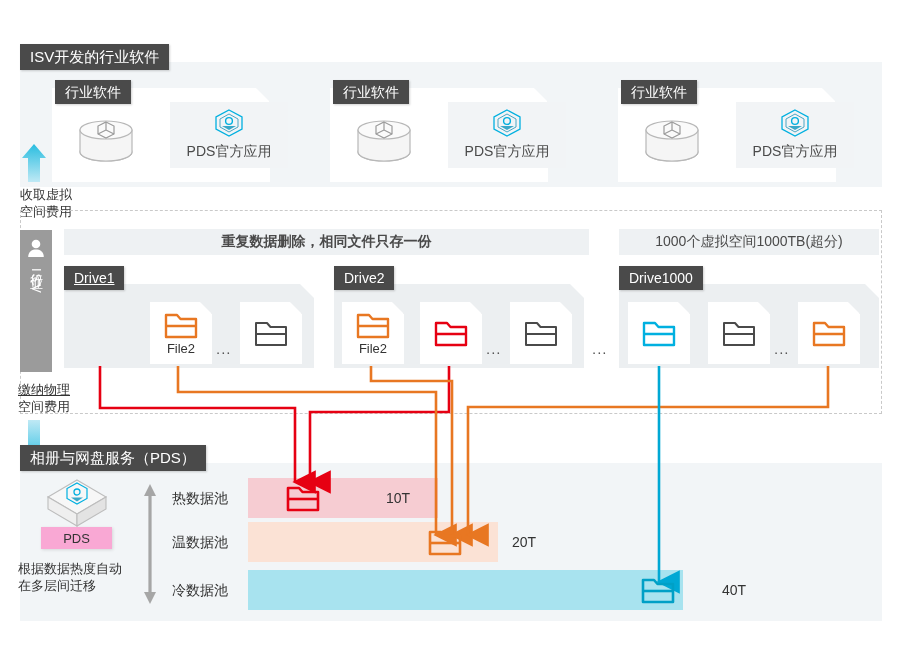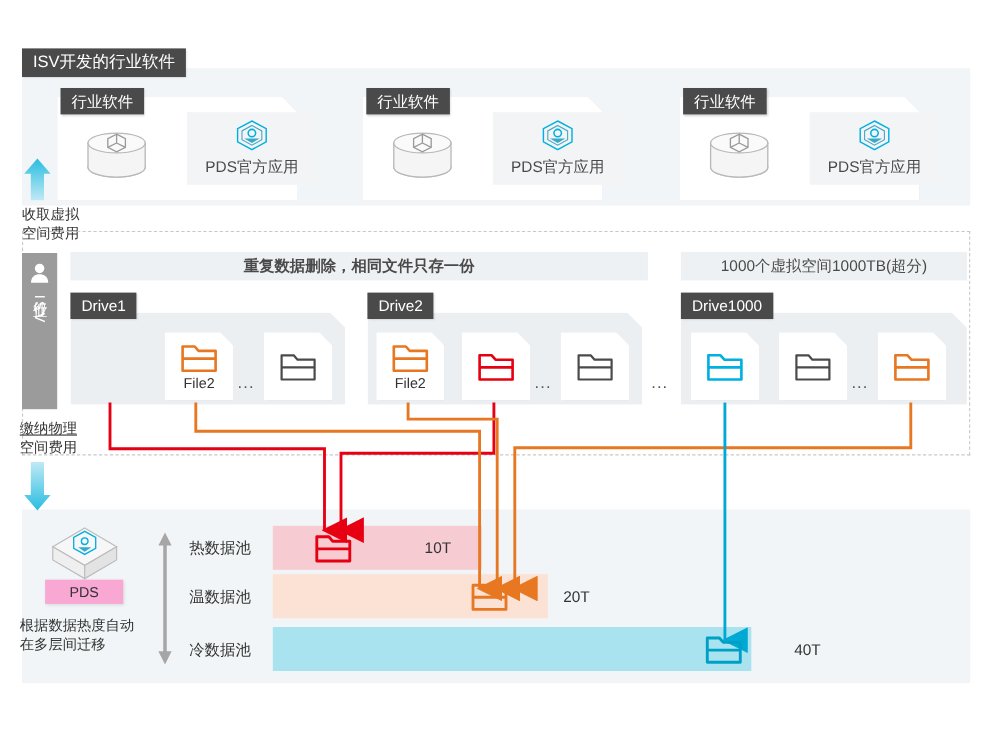--- a/index.html
+++ b/index.html
@@ -231,21 +231,21 @@
       <circle cx="10" cy="6" r="4.3" fill="#ffffff"></circle>
       <path d="M2.2 19 C2.2 13.5 6 11.4 10 11.4 C14 11.4 17.8 13.5 17.8 19 Z" fill="#ffffff"></path>
     </svg>
     <span class="vtext">行业ISV</span>
   </div>
 
   <div class="banner" style="left:64px;top:229px;width:525px;height:26px;font-weight:bold;">重复数据删除，相同文件只存一份</div>
   <div class="banner" style="left:619px;top:229px;width:260px;height:26px;">1000个虚拟空间1000TB(超分)</div>
 
   <div class="panel" style="left:64px;top:284px;width:250px;height:84px;"></div>
-  <div class="tag" style="left:64px;top:266px;">Drive1</div>
+  <div class="tag" style="left:64px;top:266px;text-decoration:underline;">Drive1</div>
   <div class="ftile" style="left:150px;top:302px;width:62px;height:62px;">
     <svg width="34" height="28" viewBox="0 0 34 28">
       <path d="M2 26 L2 4 L13 4 L16.5 8 L32 8 L32 26 Z" fill="none" stroke="#e87722" stroke-width="2.4" stroke-linejoin="round"></path>
       <path d="M2 15 L32 15" stroke="#e87722" stroke-width="2.4"></path>
     </svg>
     <span class="fname">File2</span>
   </div>
   <div class="dots" style="left:216px;top:340px;">...</div>
   <div class="ftile" style="left:240px;top:302px;width:62px;height:62px;">
     <svg width="34" height="28" viewBox="0 0 34 28">
@@ -327,20 +327,21 @@
     <path d="M178 366 L178 392 L436 392 L436 535" fill="none" stroke="#e87722" stroke-width="2.6" marker-end="url(#arrOrg)"></path>
 
     <path d="M371 366 L371 381 L452 381 L452 535" fill="none" stroke="#e87722" stroke-width="2.6" marker-end="url(#arrOrg)"></path>
 
     <path d="M828 366 L828 407 L468 407 L468 535" fill="none" stroke="#e87722" stroke-width="2.6" marker-end="url(#arrOrg)"></path>
 
     <path d="M659 366 L659 582" fill="none" stroke="#00a8d4" stroke-width="2.6" marker-end="url(#arrCyan)"></path>
   </svg>
 
   <div class="section" style="left:20px;top:463px;width:862px;height:158px;"></div>
+  <div class="tag big" style="left:20px;top:445px;">相册与网盘服务（PDS）</div>
 
   <svg class="overlay">
     <g transform="translate(46,478)">
       <path d="M31 2 L60 19 L31 36 L2 19 Z" fill="#f7f7f7" stroke="#bdbdbd" stroke-width="1.1"></path>
       <path d="M2 19 L2 31 L31 48 L31 36 Z" fill="#efefef" stroke="#bdbdbd" stroke-width="1.1"></path>
       <path d="M60 19 L60 31 L31 48 L31 36 Z" fill="#e3e3e3" stroke="#bdbdbd" stroke-width="1.1"></path>
       <g transform="translate(31,16)">
         <path d="M0 -11 L10 -5.5 L10 4.5 L0 10 L-10 4.5 L-10 -5.5 Z" fill="none" stroke="#00b0e0" stroke-width="1.2"></path>
         <circle cx="0" cy="-2" r="3" fill="none" stroke="#00b0e0" stroke-width="1.3"></circle>
         <path d="M-6 3.5 L6 3.5 L0 7.5 Z" fill="#3aa8c8"></path>

